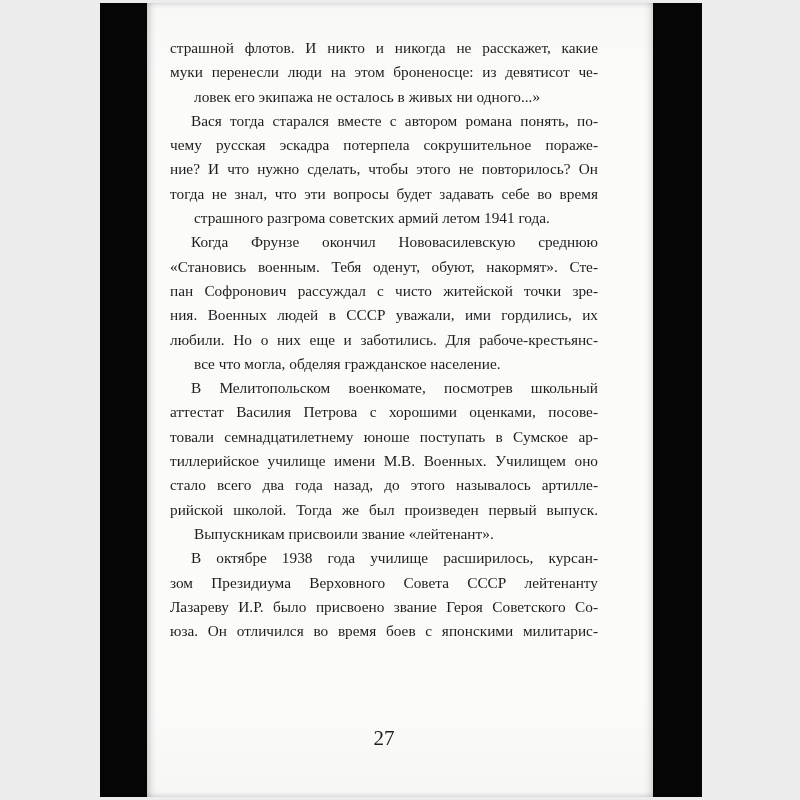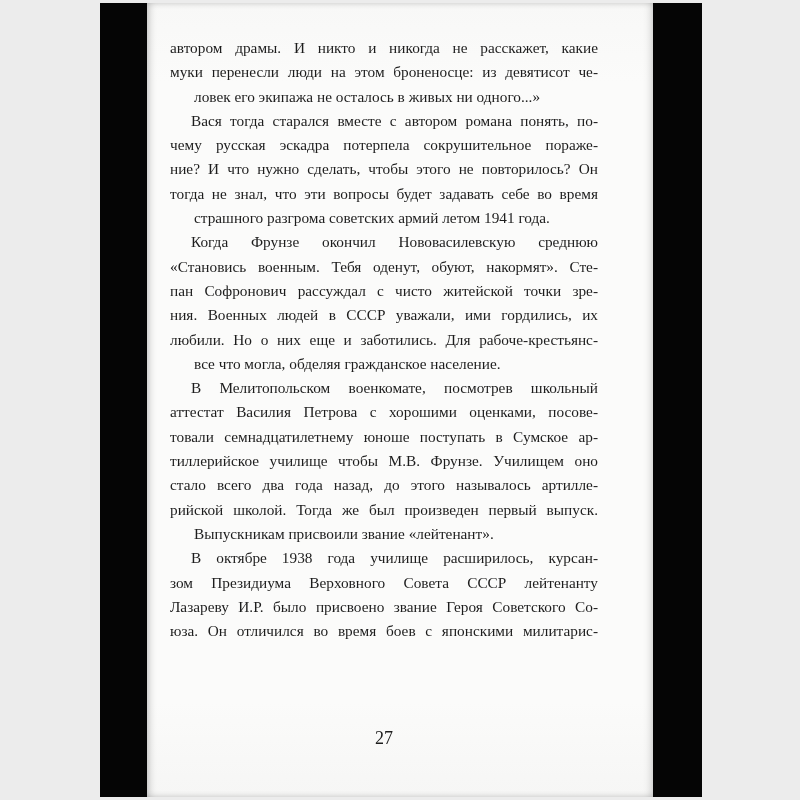--- a/index.html
+++ b/index.html
@@ -44,50 +44,50 @@
     text-align-last:justify;
     overflow:hidden;
     white-space:normal;
   }
   .line.pend{text-align-last:left;margin-left:24px;}
   .line.indent{text-indent:21px;}
   .pagenum{
     position:absolute;
     left:23px;top:724px;width:428px;
     text-align:center;
-    font-size:18px;
+    font-size:21px;
     color:var(--ink);
     line-height:22px;
   }
 </style>
 </head>
 <body>
 
 <div class="canvas">
   <div class="photo">
     <div class="paper">
       <div class="textblock">
-        <div class="line">автором драмы. И никто и никогда не расскажет, какие</div>
+        <div class="line">страшной флотов. И никто и никогда не расскажет, какие</div>
         <div class="line">муки перенесли люди на этом броненосце: из девятисот че-</div>
         <div class="line pend">ловек его экипажа не осталось в живых ни одного...»</div>
         <div class="line indent">Вася тогда старался вместе с автором романа понять, по-</div>
         <div class="line">чему русская эскадра потерпела сокрушительное пораже-</div>
         <div class="line">ние? И что нужно сделать, чтобы этого не повторилось? Он</div>
         <div class="line">тогда не знал, что эти вопросы будет задавать себе во время</div>
         <div class="line pend">страшного разгрома советских армий летом 1941 года.</div>
         <div class="line indent">Когда Фрунзе окончил Нововасилевскую среднюю</div>
         <div class="line">«Становись военным. Тебя оденут, обуют, накормят». Сте-</div>
         <div class="line">пан Софронович рассуждал с чисто житейской точки зре-</div>
         <div class="line">ния. Военных людей в СССР уважали, ими гордились, их</div>
         <div class="line">любили. Но о них еще и заботились. Для рабоче-крестьянс-</div>
         <div class="line pend">все что могла, обделяя гражданское население.</div>
         <div class="line indent">В Мелитопольском военкомате, посмотрев школьный</div>
         <div class="line">аттестат Василия Петрова с хорошими оценками, посове-</div>
         <div class="line">товали семнадцатилетнему юноше поступать в Сумское ар-</div>
-        <div class="line">тиллерийское училище чтобы М.В. Фрунзе. Училищем оно</div>
+        <div class="line">тиллерийское училище имени М.В. Военных. Училищем оно</div>
         <div class="line">стало всего два года назад, до этого называлось артилле-</div>
         <div class="line">рийской школой. Тогда же был произведен первый выпуск.</div>
         <div class="line pend">Выпускникам присвоили звание «лейтенант».</div>
         <div class="line indent">В октябре 1938 года училище расширилось, курсан-</div>
         <div class="line">зом Президиума Верховного Совета СССР лейтенанту</div>
         <div class="line">Лазареву И.Р. было присвоено звание Героя Советского Со-</div>
         <div class="line">юза. Он отличился во время боев с японскими милитарис-</div>
       </div>
       <div class="pagenum">27</div>
     </div>

